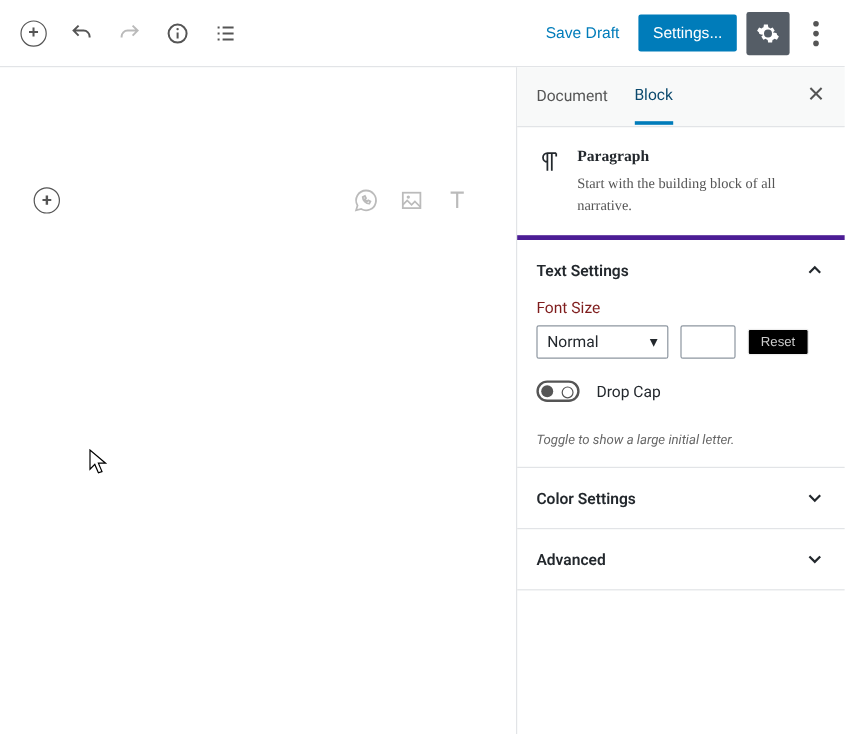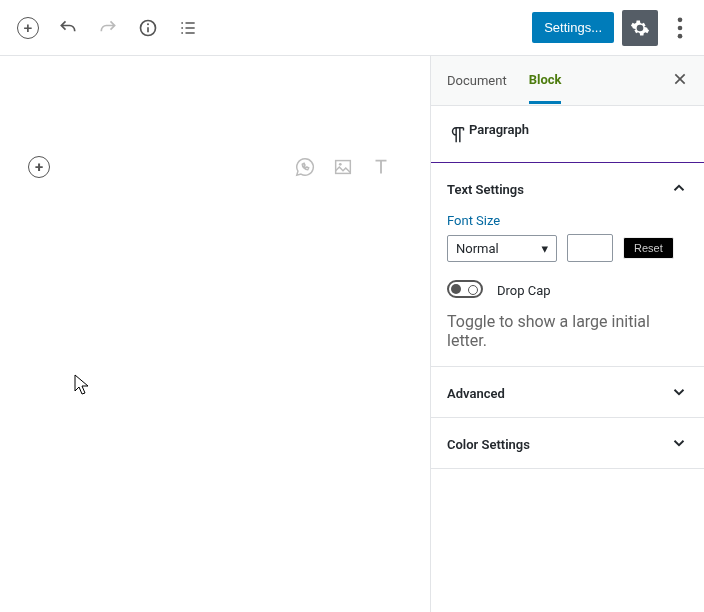--- a/index.html
+++ b/index.html
@@ -20,41 +20,41 @@
 .body{display:flex;flex:1;min-height:0;}
 .editor{flex:1;padding:50px 28px;position:relative;}
 .post-title{font-family:Georgia,serif;font-size:36px;font-weight:700;color:#111;margin-left:30px;}
 .block-row{display:flex;align-items:center;margin-top:50px;}
 .para-input{flex:1;border:none;outline:none;font-size:16px;color:#111;}
 .placeholder-icons{display:flex;gap:16px;color:#bbb;margin-right:10px;}
 .placeholder-icons svg{width:22px;height:22px;}
 .sidebar{width:274px;border-left:1px solid #e2e4e7;background:#fff;display:flex;flex-direction:column;}
 .sb-header{height:50px;display:flex;align-items:center;padding:0 16px;border-bottom:1px solid #e2e4e7;background:#f8f9f9;}
 .tab{padding:14px 0;margin-right:22px;font-size:13px;color:#555;cursor:pointer;}
-.tab.active{color:#4d7c0f;border-bottom:3px solid #007cba;font-weight:700;}
+.tab.active{color:#0c4a6e;border-bottom:3px solid #007cba;font-weight:400;}
 .close-x{margin-left:auto;font-size:18px;color:#555;cursor:pointer;}
-.block-info{padding:16px;display:flex;border-bottom:1px solid #4c1d95;}
+.block-info{padding:16px;display:flex;gap:12px;border-bottom:4px solid #4c1d95;font-family:Liberation Serif, serif;}
 .block-info svg{width:22px;height:22px;flex-shrink:0;margin-top:2px;}
 .block-name{font-weight:600;font-size:13px;margin-bottom:6px;}
 .block-desc{font-size:12px;color:#555;line-height:1.5;}
 .panel{border-bottom:1px solid #e2e4e7;}
 .panel-header{padding:16px;display:flex;align-items:flex-end;justify-content:space-between;font-weight:600;font-size:13px;cursor:pointer;}
 .panel-header svg{width:18px;height:18px;}
 .panel-body{padding:0 16px 16px;}
-.field-label{font-size:13px;color:#0369a1;margin-bottom:6px;display:block;}
+.field-label{font-size:13px;color:#7f1d1d;margin-bottom:6px;display:block;}
 .controls-row{display:flex;gap:10px;align-items:center;}
 .select-box{border:1px solid #8d96a0;padding:5px 8px;font-size:13px;width:110px;display:flex;justify-content:space-between;align-items:center;cursor:pointer;border-radius:2px;gap:24px;}
 .num-input{border:1px solid #8d96a0;width:46px;height:28px;border-radius:2px;}
 .reset-btn{border:1px solid #eee;background:#000000;color:#ccc;padding:4px 10px;font-size:11px;border-radius:2px;}
 .toggle-row{display:flex;align-items:flex-end;gap:14px;margin-top:18px;}
 .toggle{width:36px;height:18px;border:2px solid #555;border-radius:10px;position:relative;cursor:pointer;}
 .toggle::before{content:"";position:absolute;left:2px;top:2px;width:10px;height:10px;border-radius:50%;background:#555;}
 .toggle::after{content:"";position:absolute;right:3px;top:3px;width:8px;height:8px;border-radius:50%;border:1px solid #555;}
 .toggle-label{font-size:13px;}
-.help-text{font-size:16px;color:#666;margin-top:14px;}
+.help-text{font-size:11px;color:#666;font-style:italic;margin-top:25px;}
 .cursor{position:absolute;left:74px;top:318px;pointer-events:none;}
 .cursor svg{width:16px;height:22px;}
 .add-circle{width:22px;height:22px;border:1.5px solid #555;border-radius:50%;display:flex;align-items:center;justify-content:center;font-size:15px;font-weight:bold;color:#555;flex-shrink:0;}
 </style>
 </head>
 <body>
 
 <div class="app">
   <div class="topbar">
     <div class="tb-left">
@@ -79,20 +79,21 @@
           </svg>
       </button>
       <button class="icon-btn">
         <svg viewBox="0 0 24 24">
             <path stroke="currentColor" stroke-width="2" d="M4 6h2M4 12h2M4 18h2M9 6h11M9 12h11M9 18h11"></path>
           </svg>
       </button>
     </div>
     <div class="tb-spacer"></div>
     <div class="tb-right">
+      <button class="link-btn">Save Draft</button>
       <button class="primary-btn">Settings...</button>
       <button class="gear-btn">
         <svg viewBox="0 0 24 24">
             <path fill="currentColor" d="M12 8a4 4 0 100 8 4 4 0 000-8zm9 4a7 7 0 01-.1 1.2l2 1.6-2 3.4-2.4-1a7 7 0 01-2 1.2l-.4 2.6h-4l-.4-2.6a7 7 0 01-2-1.2l-2.4 1-2-3.4 2-1.6A7 7 0 013 12a7 7 0 01.1-1.2l-2-1.6 2-3.4 2.4 1a7 7 0 012-1.2L7.9 3h4l.4 2.6a7 7 0 012 1.2l2.4-1 2 3.4-2 1.6A7 7 0 0121 12z"></path>
           </svg>
       </button>
       <button class="more-btn">
         <svg viewBox="0 0 24 24">
             <circle cx="12" cy="5" r="2" fill="currentColor"></circle>
             <circle cx="12" cy="12" r="2" fill="currentColor"></circle>
@@ -139,20 +140,21 @@
             </svg>
         </div>
       </div>
 
       <div class="block-info">
         <svg viewBox="0 0 24 24">
             <path fill="none" stroke="currentColor" stroke-width="1.6" d="M10 4a4 4 0 000 8M10 4h8M14 4v16M10 4v16M18 4v3"></path>
           </svg>
         <div>
           <div class="block-name">Paragraph</div>
+          <div class="block-desc">Start with the building block of all narrative.</div>
         </div>
       </div>
 
       <div class="panel">
         <div class="panel-header">
           <span>Text Settings</span>
           <svg viewBox="0 0 24 24">
               <path fill="none" stroke="currentColor" stroke-width="2.5" d="M6 15l6-6 6 6"></path>
             </svg>
         </div>
@@ -169,30 +171,30 @@
           <div class="toggle-row">
             <div class="toggle"></div>
             <span class="toggle-label">Drop Cap</span>
           </div>
           <div class="help-text">Toggle to show a large initial letter.</div>
         </div>
       </div>
 
       <div class="panel">
         <div class="panel-header">
-          <span>Advanced</span>
+          <span>Color Settings</span>
           <svg viewBox="0 0 24 24">
               <path fill="none" stroke="currentColor" stroke-width="2.5" d="M6 9l6 6 6-6"></path>
             </svg>
         </div>
       </div>
 
       <div class="panel">
         <div class="panel-header">
-          <span>Color Settings</span>
+          <span>Advanced</span>
           <svg viewBox="0 0 24 24">
               <path fill="none" stroke="currentColor" stroke-width="2.5" d="M6 9l6 6 6-6"></path>
             </svg>
         </div>
       </div>
     </aside>
   </div>
 </div>
 
 </body></html>

